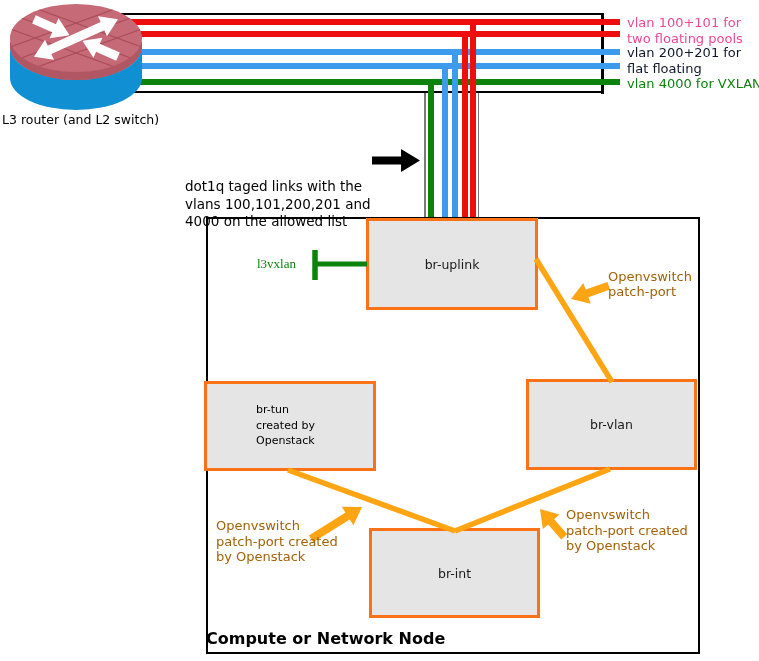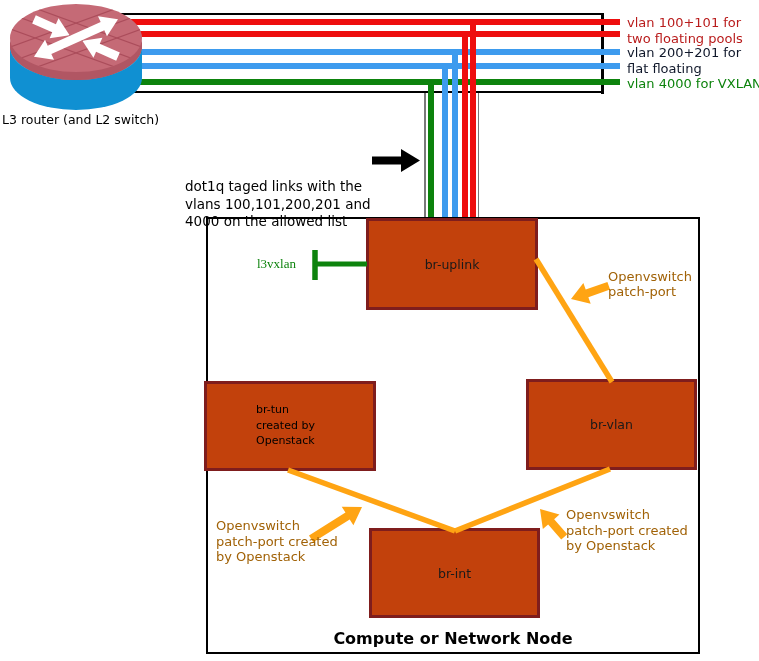--- a/index.html
+++ b/index.html
@@ -7,32 +7,32 @@
     position:relative;width:759px;height:661px;background:#fff;overflow:hidden;
     font-family:"DejaVu Sans","Liberation Sans",sans-serif;color:#000;
   }
   .hline,.vline{position:absolute;}
   .c-red{background:#ee0e0e;}
   .c-blue{background:#3d9bee;}
   .c-green{background:#0d830d;}
   .c-black{background:#000;}
   .c-gray{background:#7a7a7a;}
   .lbl{position:absolute;font-size:13px;line-height:15.5px;white-space:nowrap;}
-  .t-red{color:#b91c1c;}
+  .t-red{color:#ec4899;}
   .t-blue{color:#0f172a;}
   .t-green{color:#0d830d;}
   .t-orange{color:#a16207;}
   .note{position:absolute;font-size:13.5px;line-height:17.5px;color:#000;white-space:nowrap;}
   .box{
-    position:absolute;background:#c2410c;border:3px solid #7f1d1d;box-sizing:border-box;
+    position:absolute;background:#e5e5e5;border:3px solid #f97316;box-sizing:border-box;
     font-size:12.5px;color:#1a1a1a;
   }
   .box.center{display:flex;align-items:center;justify-content:center;text-align:center;}
   .nodebox{position:absolute;border:2px solid #000;box-sizing:border-box;background:transparent;}
-  .node-title{position:absolute;font-weight:bold;font-size:16px;text-align:center;color:#000;}
+  .node-title{position:absolute;font-weight:bold;font-size:16px;color:#000;}
   .brtun-text{position:absolute;font-size:11px;line-height:15.5px;}
   svg{position:absolute;left:0;top:0;}
 </style>
 </head>
 <body>
 
 <div class="canvas">
 
   <div class="hline c-black" style="left:120px;top:13px;width:484px;height:2px;"></div>
   <div class="vline c-black" style="left:601px;top:13px;width:3px;height:81px;"></div>

